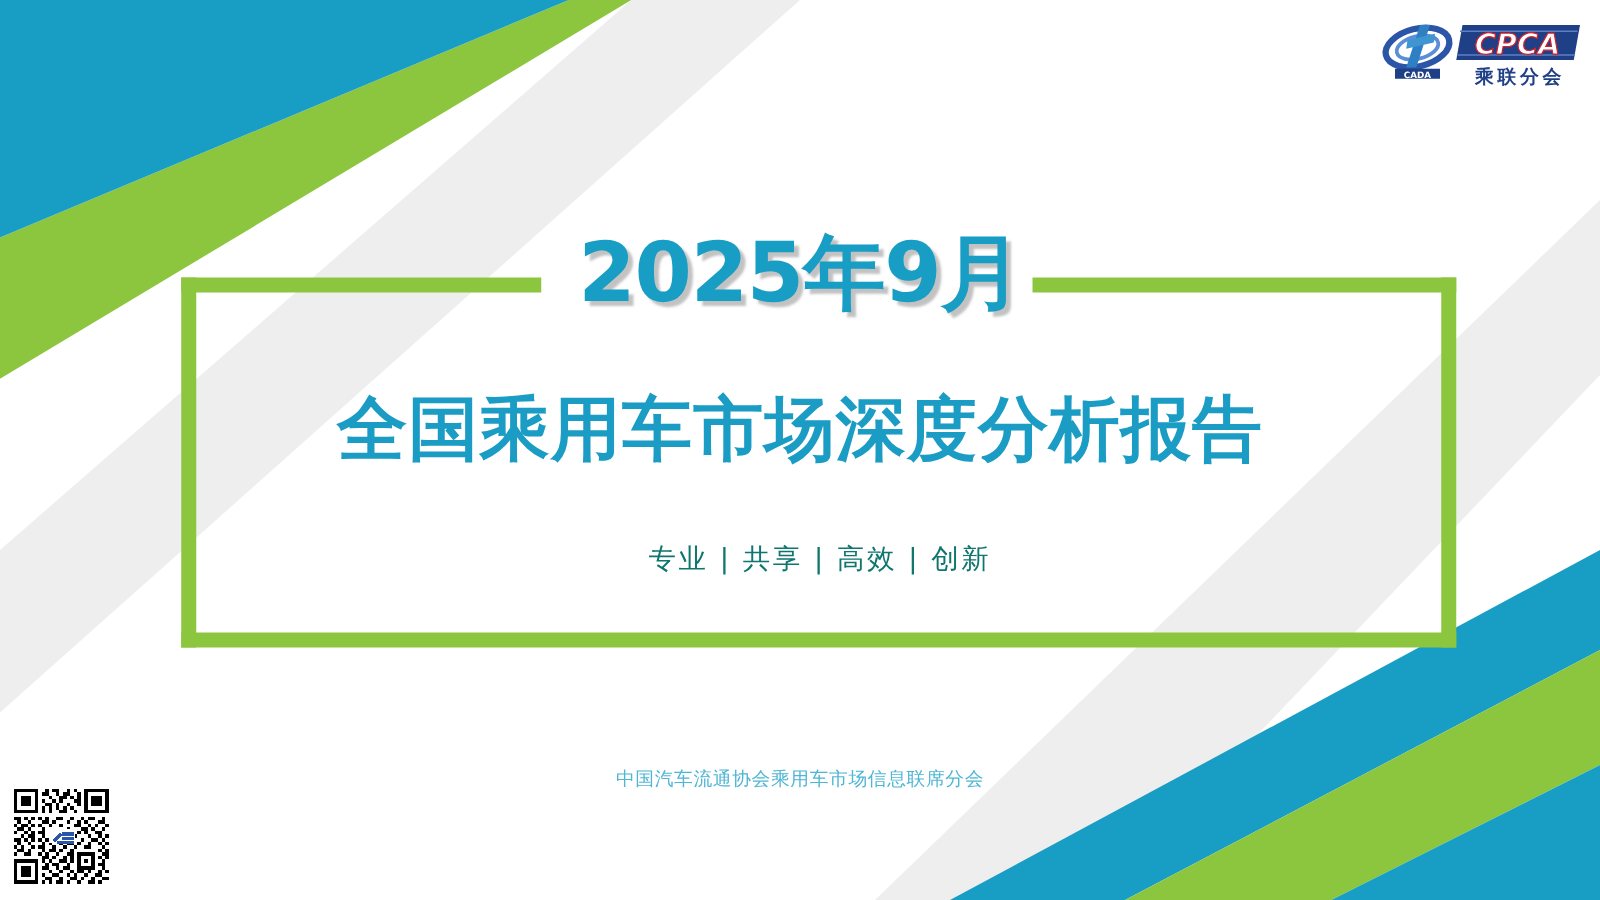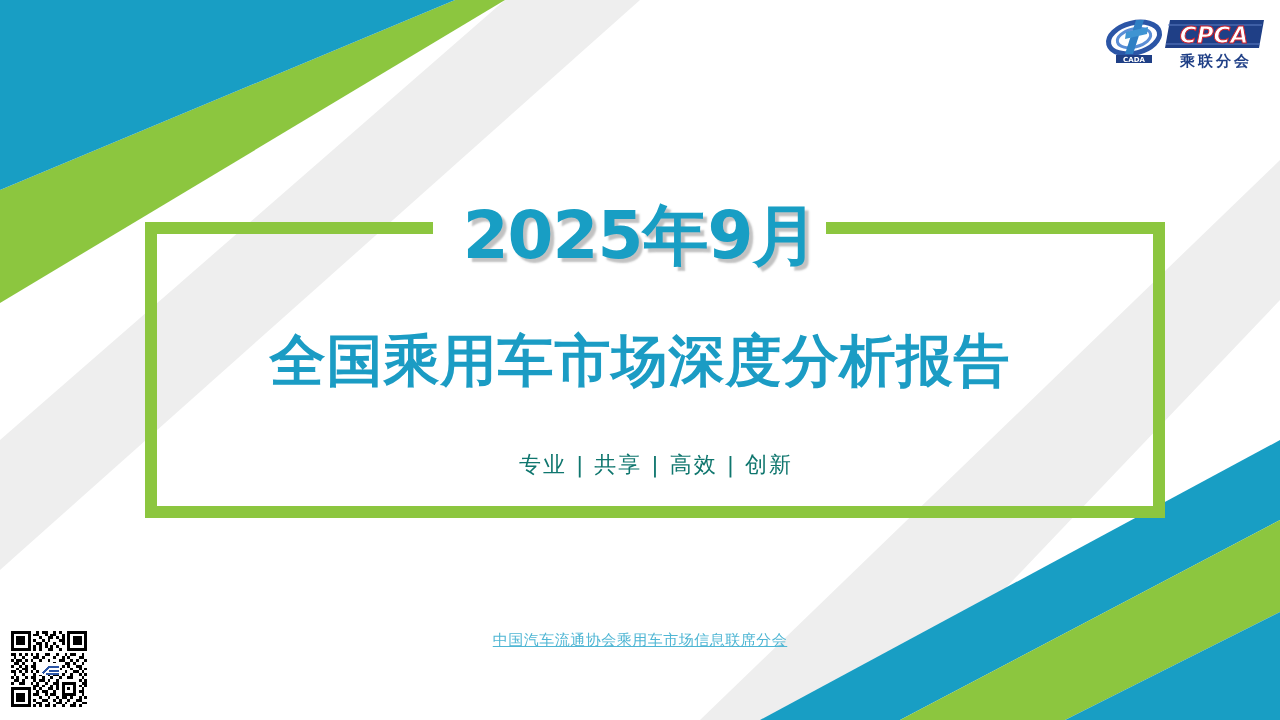--- a/index.html
+++ b/index.html
@@ -46,21 +46,21 @@
   .frame-left   { left: 0;     top: 0;    width: 12px;  height: 296px; }
   .frame-right  { right: 0;    top: 0;    width: 12px;  height: 296px; }
   .frame-bottom { left: 0;     bottom: 0; width: 1020px; height: 12px; }
   .frame-top-a  { left: 0;     top: 0;    width: 288px;  height: 12px; }
   .frame-top-b  { left: 681px; top: 0;    width: 339px;  height: 12px; }
 
   
   .content {
     position: absolute;
     left: 0;
-    top: 17px;
+    top: 0;
     width: 1280px;
     height: 532px;
   }
 
   .title-date {
     position: absolute;
     left: 0;
     top: 186px;
     width: 1280px;
     text-align: center;
@@ -110,21 +110,21 @@
     left: 0;
     top: 612px;
     width: 1280px;
     text-align: center;
     font-family: "DejaVu Sans", sans-serif;
     font-size: 15px;
     line-height: 1.55;
     color: #4fb6d4;
     letter-spacing: 0.5px;
   }
-  .footer-line { display: block; text-decoration: underline; }
+  .footer-line { display: block; }
 
   
   .logo {
     position: absolute;
     left: 1104px;
     top: 14px;
     width: 160px;
     height: 58px;
   }
   .logo svg { display: block; }

